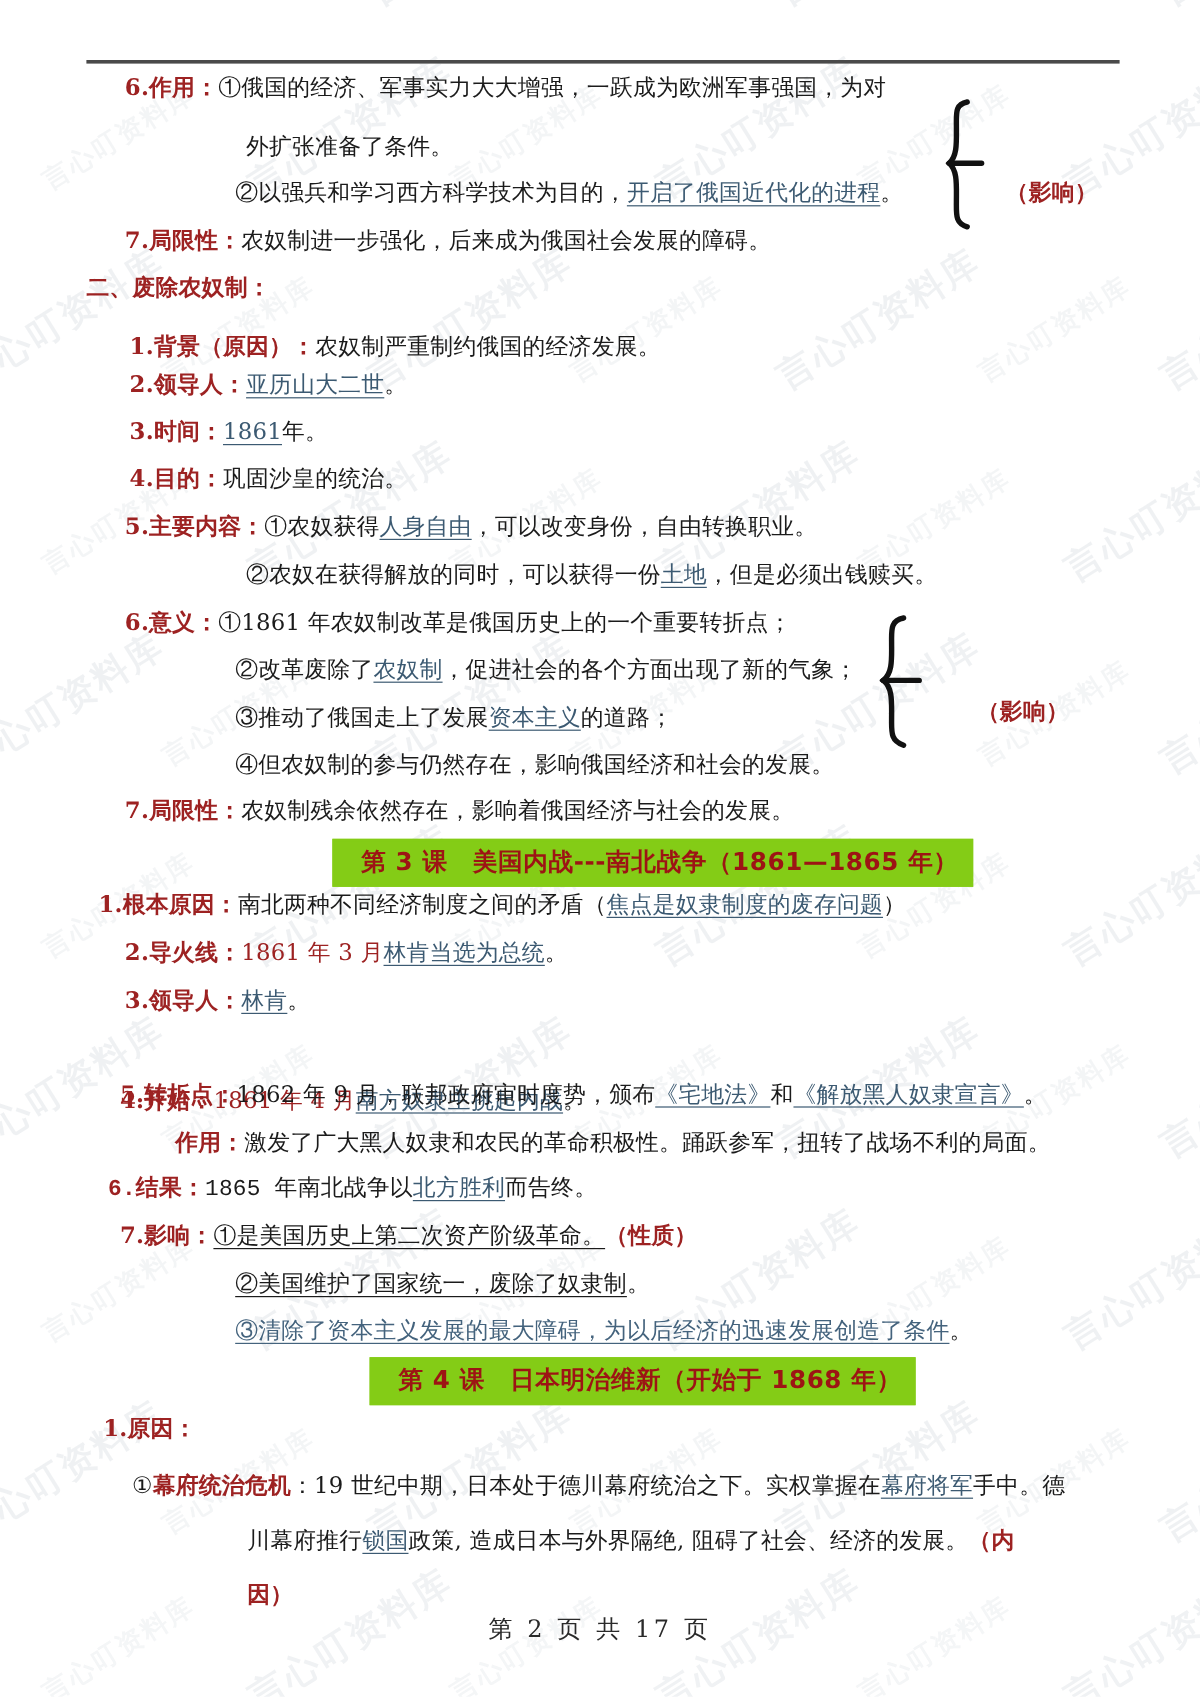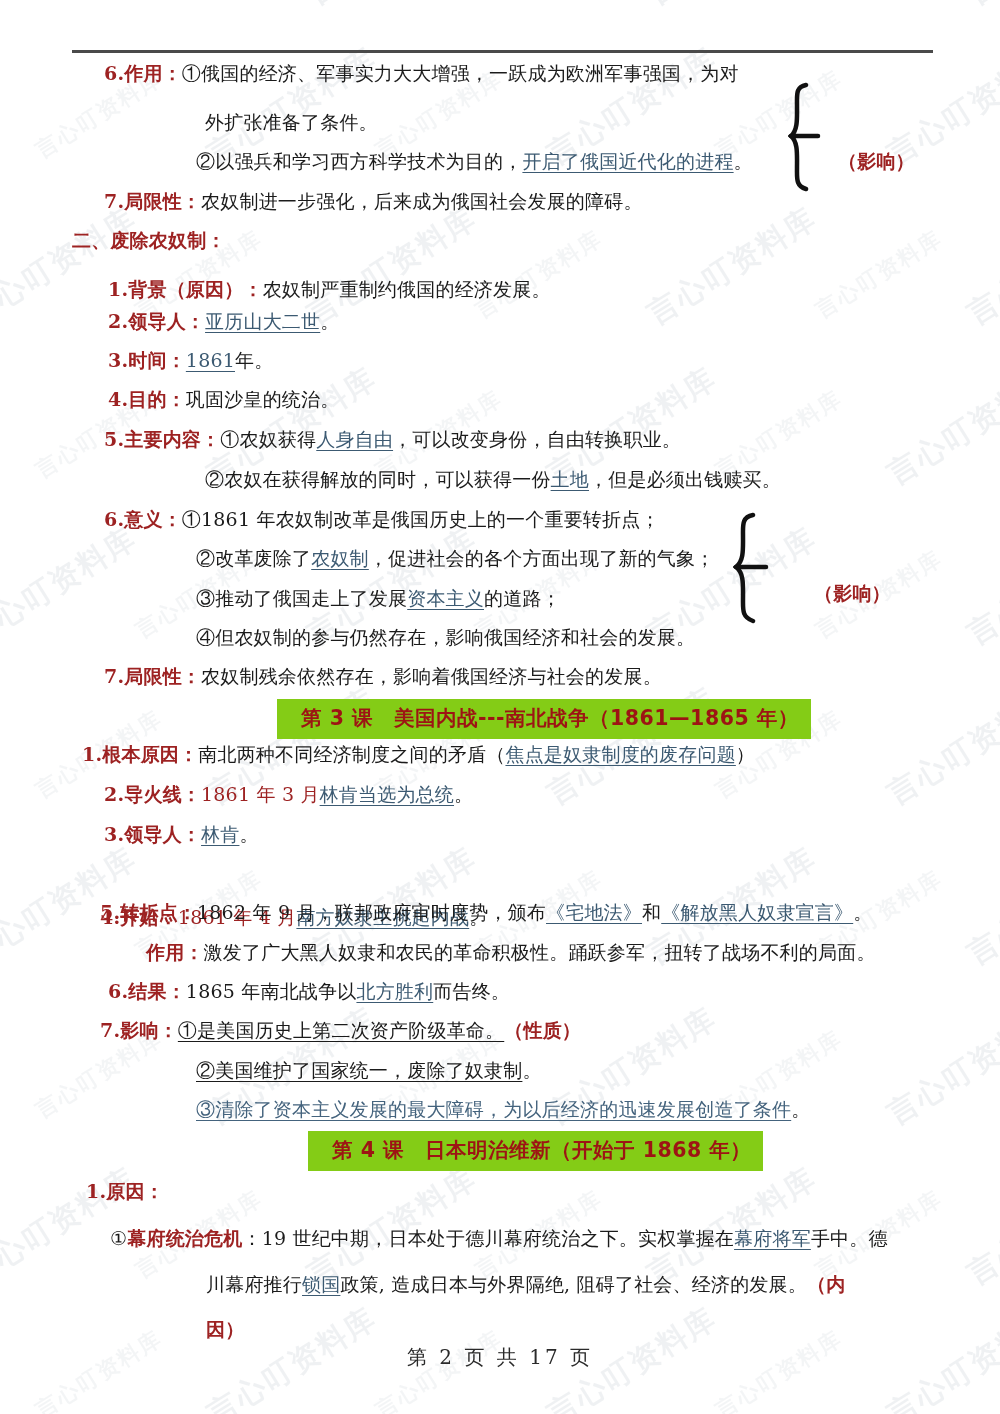--- a/index.html
+++ b/index.html
@@ -273,21 +273,21 @@
   </div>
 
   <div class="ln" style="left:100px;top:903px;">
     <span class="red">5.转折点：</span><span class="blk">1862 年 9 月，联邦政府审时度势，颁布</span><span class="u">《宅地法》</span><span class="blk">和</span><span class="u">《解放黑人奴隶宣言》</span><span class="blk">。</span>
   </div>
 
   <div class="ln" style="left:146px;top:943px;">
     <span class="red">作用：</span><span class="blk">激发了广大黑人奴隶和农民的革命积极性。踊跃参军，扭转了战场不利的局面。</span>
   </div>
 
-  <div class="ln" style="left:108px;top:982px;">
+  <div class="ln" style="left:90px;top:982px;font-family:Liberation Mono, monospace;">
     <span class="red">6.结果：</span><span class="blk">1865 年南北战争以</span><span class="u">北方胜利</span><span class="blk">而告终。</span>
   </div>
 
   <div class="ln" style="left:100px;top:1021px;">
     <span class="red">7.影响：</span><span class="ud">①是美国历史上第二次资产阶级革命。</span><span class="red">（性质）</span>
   </div>
 
   <div class="ln" style="left:196px;top:1061px;">
     <span class="ud">②美国维护了国家统一，废除了奴隶制</span><span class="blk">。</span>
   </div>

